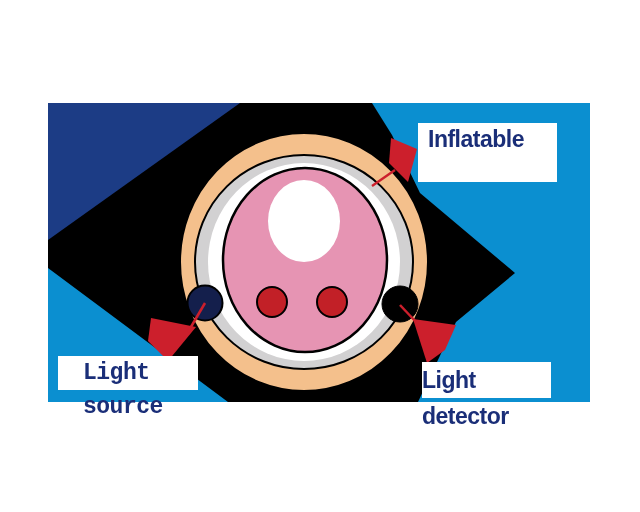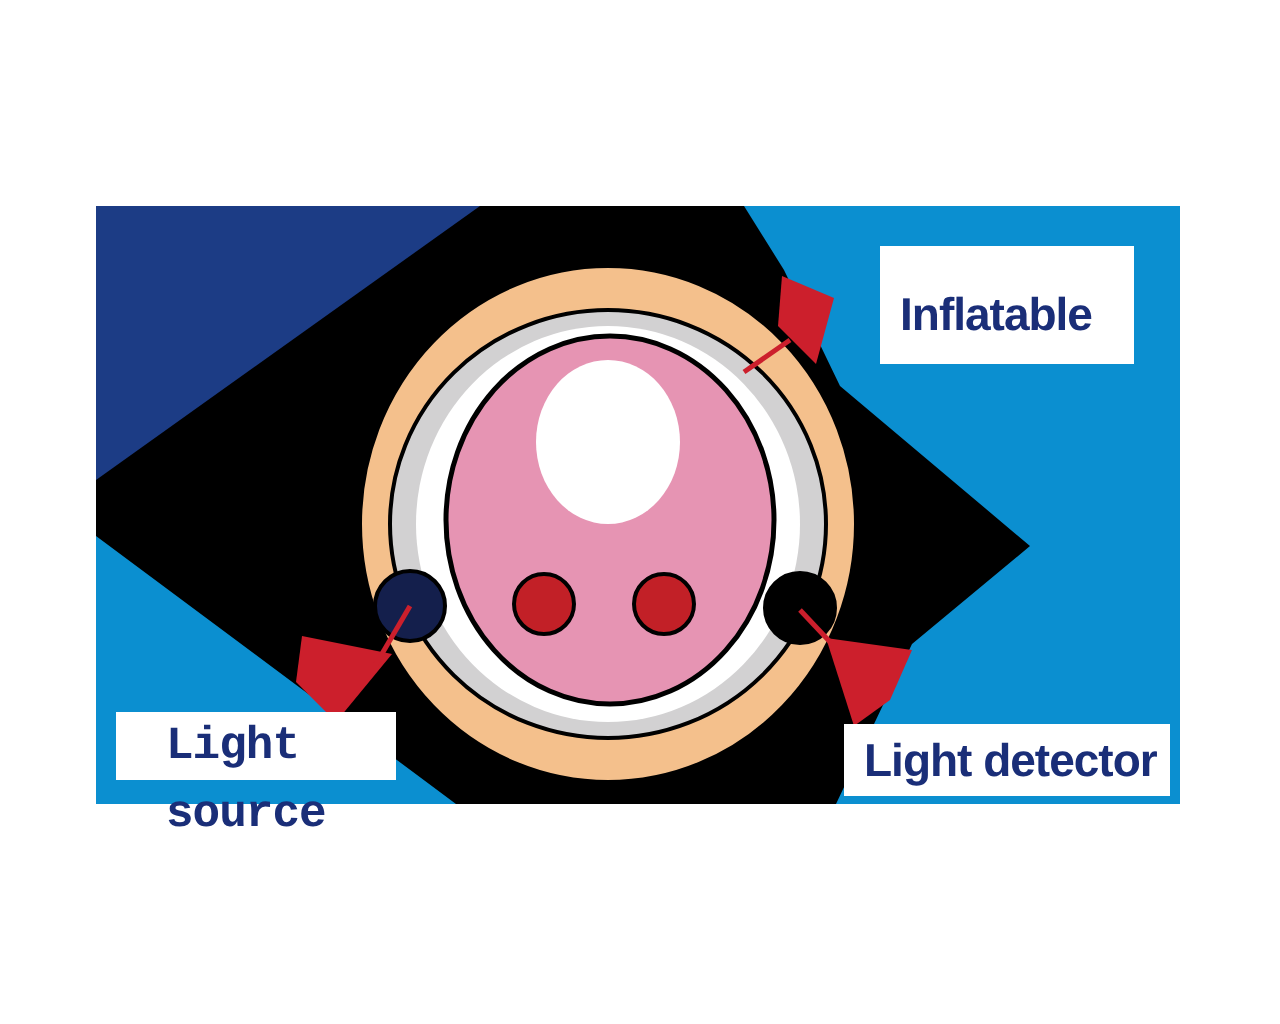--- a/index.html
+++ b/index.html
@@ -11,30 +11,30 @@
   .canvas{
     position:absolute;left:48px;top:103px;width:542px;height:299px;
   }
   .canvas svg{display:block;width:542px;height:299px;}
   .label-box{
     position:absolute;background:#ffffff;color:#1A2E78;
     font-weight:700;font-size:23px;letter-spacing:-0.5px;
     box-sizing:border-box;
   }
   .label-bladder{
-    left:440px;top:123px;width:127px;height:59px;
-    padding:21px 0 0 10px;line-height:27px;
+    left:418px;top:123px;width:139px;height:59px;
+    padding:3px 0 0 10px;line-height:27px;
   }
   .label-source{
     left:58px;top:356px;width:140px;height:34px;
     padding-left:25px;line-height:34px;font-family:Liberation Mono, monospace;
   }
   .label-detector{
-    left:422px;top:362px;width:163px;height:36px;
-    padding-left:10px;line-height:36px;
+    left:422px;top:362px;width:129px;height:36px;
+    line-height:36px;
   }
 </style>
 </head>
 <body>
 
 <div class="canvas">
   <svg viewBox="0 0 542 299" xmlns="http://www.w3.org/2000/svg">
 
     <rect x="0" y="0" width="542" height="299" fill="#0B8FD0"></rect>
 

